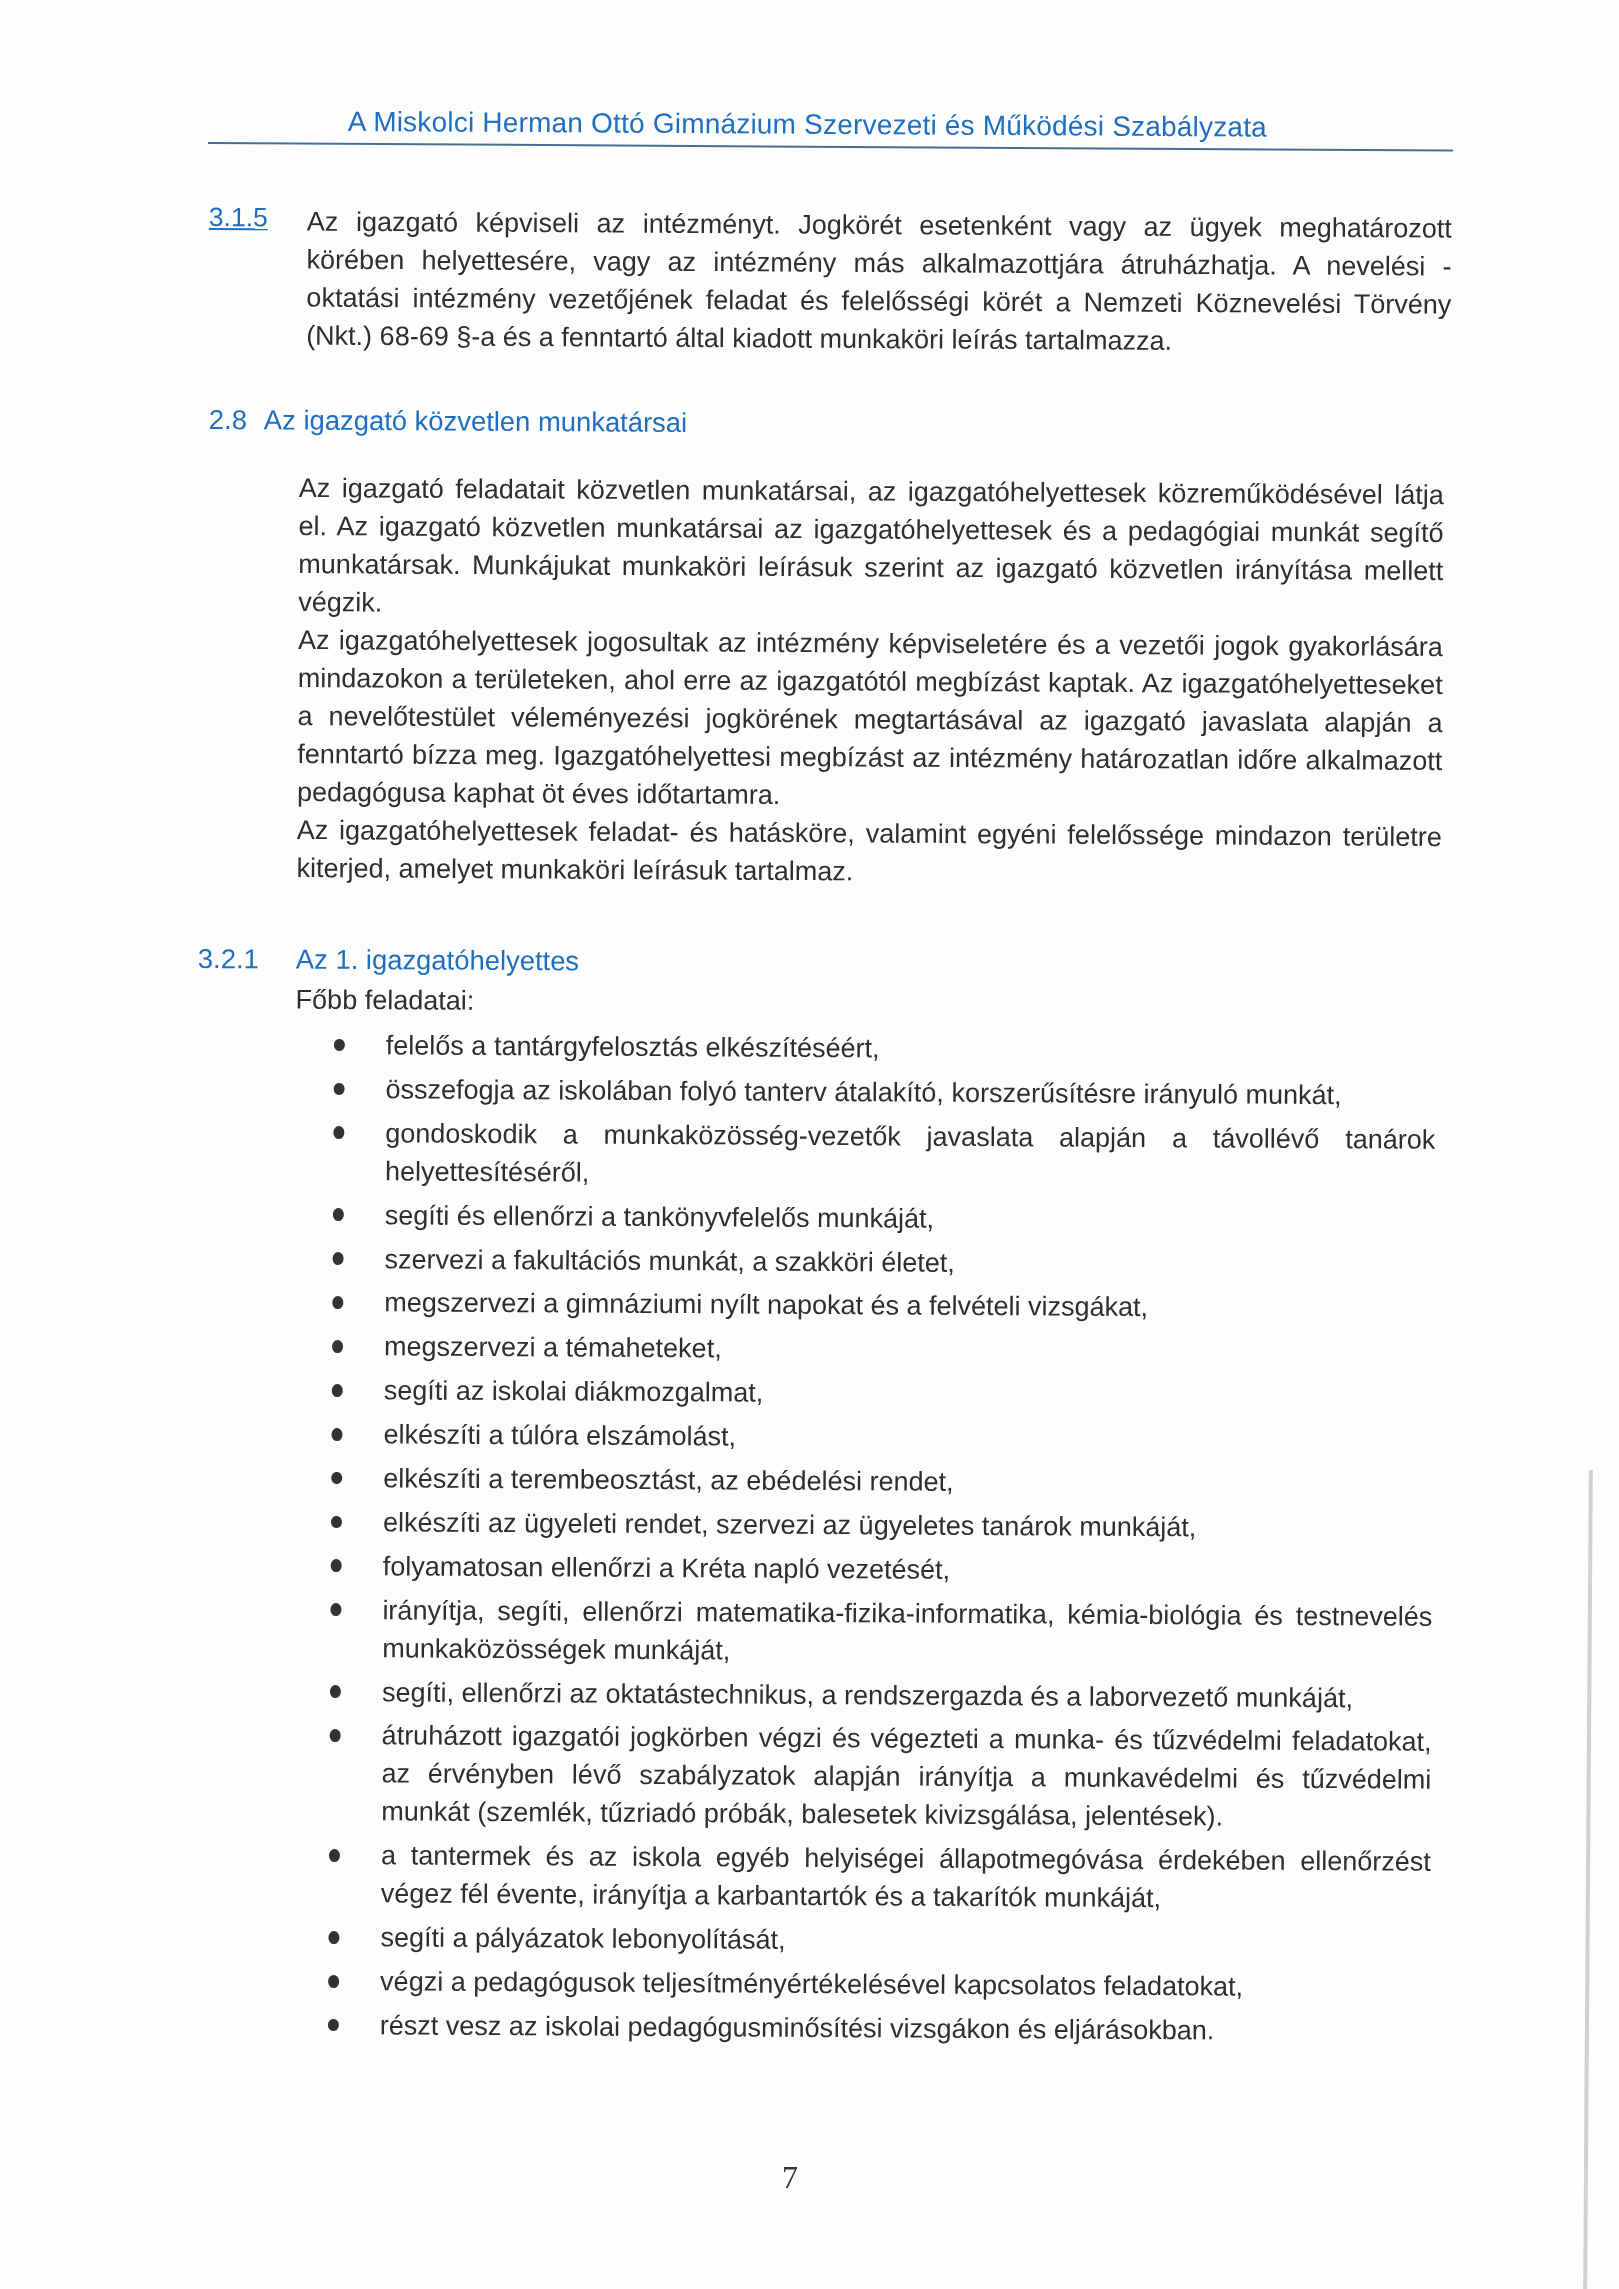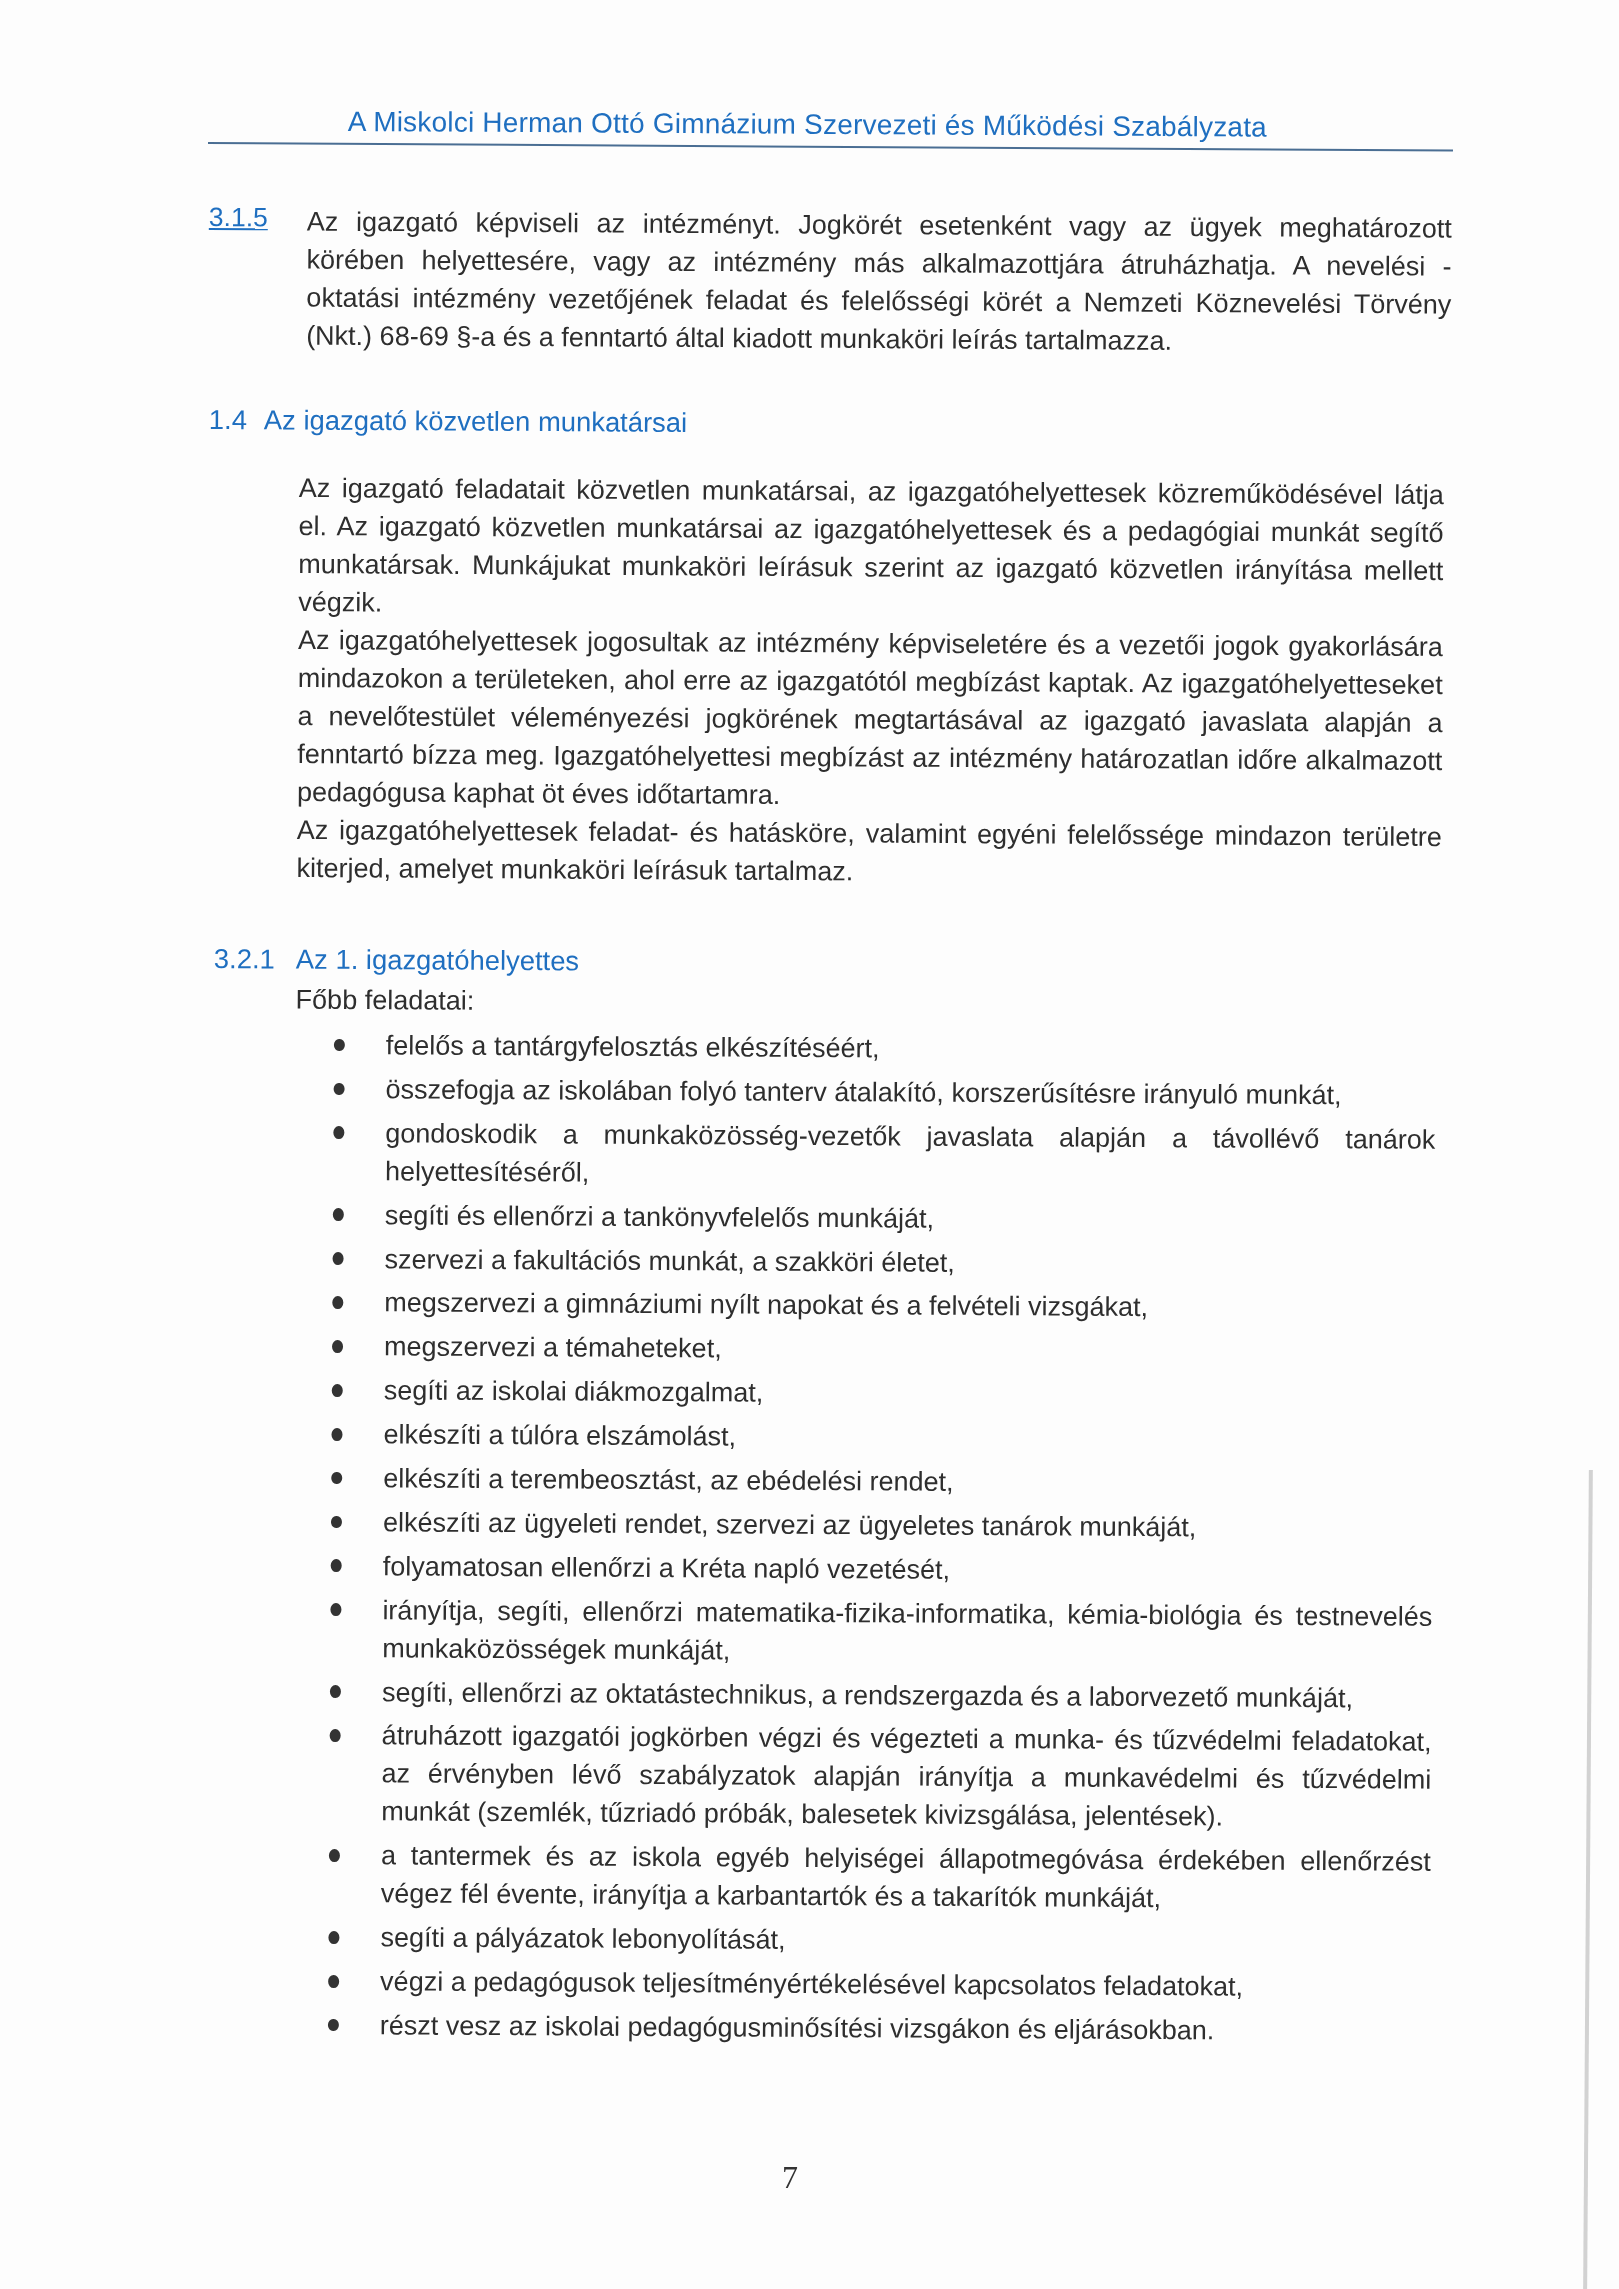--- a/index.html
+++ b/index.html
@@ -56,32 +56,32 @@
 
   <div class="header-title">A Miskolci Herman Ottó Gimnázium Szervezeti és Működési Szabályzata</div>
   <div class="header-rule"></div>
 
   <div class="block" style="left:209px; top:202px; width:1245px;">
     <span class="sec-num" style="left:0; top:0; font-size:26.5px;text-decoration:underline;">3.1.5</span>
     <div class="p" style="position:absolute; left:98px; top:0; width:1145px;">Az igazgató képviseli az intézményt. Jogkörét esetenként vagy az ügyek meghatározott körében helyettesére, vagy az intézmény más alkalmazottjára átruházhatja.  A nevelési - oktatási intézmény vezetőjének feladat és felelősségi körét a Nemzeti Köznevelési Törvény (Nkt.) 68-69 §-a és a fenntartó által kiadott munkaköri leírás tartalmazza.</div>
   </div>
 
   <div class="block" style="left:209px; top:404px; width:1245px;">
-    <span class="sec-num" style="left:0; top:0;">1.4</span>
+    <span class="sec-num" style="left:0; top:0;">2.8</span>
     <span class="sec-title" style="left:55px; top:0;">Az igazgató közvetlen munkatársai</span>
   </div>
 
   <div class="block" style="left:299px; top:469px; width:1145px;">
     <div class="p">Az igazgató feladatait közvetlen munkatársai, az igazgatóhelyettesek közreműködésével látja el. Az igazgató közvetlen munkatársai az igazgatóhelyettesek és a pedagógiai munkát segítő munkatársak. Munkájukat munkaköri leírásuk szerint az igazgató közvetlen irányítása mellett végzik.</div>
     <div class="p">Az igazgatóhelyettesek jogosultak az intézmény képviseletére és a vezetői jogok gyakorlására mindazokon a területeken, ahol erre az igazgatótól megbízást kaptak. Az igazgatóhelyetteseket a nevelőtestület véleményezési jogkörének megtartásával az igazgató javaslata alapján a fenntartó bízza meg. Igazgatóhelyettesi megbízást az intézmény határozatlan időre alkalmazott pedagógusa kaphat öt éves időtartamra.</div>
     <div class="p">Az igazgatóhelyettesek feladat- és hatásköre, valamint egyéni felelőssége mindazon területre kiterjed, amelyet munkaköri leírásuk tartalmaz.</div>
   </div>
 
   <div class="block" style="left:198px; top:943px; width:1245px;">
-    <span class="sec-num" style="left:16px; top:0;">3.2.1</span>
+    <span class="sec-num" style="left:0; top:0;">3.2.1</span>
     <span class="sec-title" style="left:98px; top:0;">Az 1. igazgatóhelyettes</span>
     <div class="p" style="position:absolute; left:98px; top:37px;">Főbb feladatai:</div>
   </div>
 
   <div class="block" style="left:330px; top:1026px; width:1106px;">
     <ul class="bullets">
       <li><span class="dot"></span><span>felelős a tantárgyfelosztás elkészítéséért,</span></li>
       <li><span class="dot"></span><span>összefogja az iskolában folyó tanterv átalakító, korszerűsítésre irányuló munkát,</span></li>
       <li><span class="dot"></span><span>gondoskodik a munkaközösség-vezetők javaslata alapján a távollévő tanárok helyettesítéséről,</span></li>
       <li><span class="dot"></span><span>segíti és ellenőrzi a tankönyvfelelős munkáját,</span></li>

